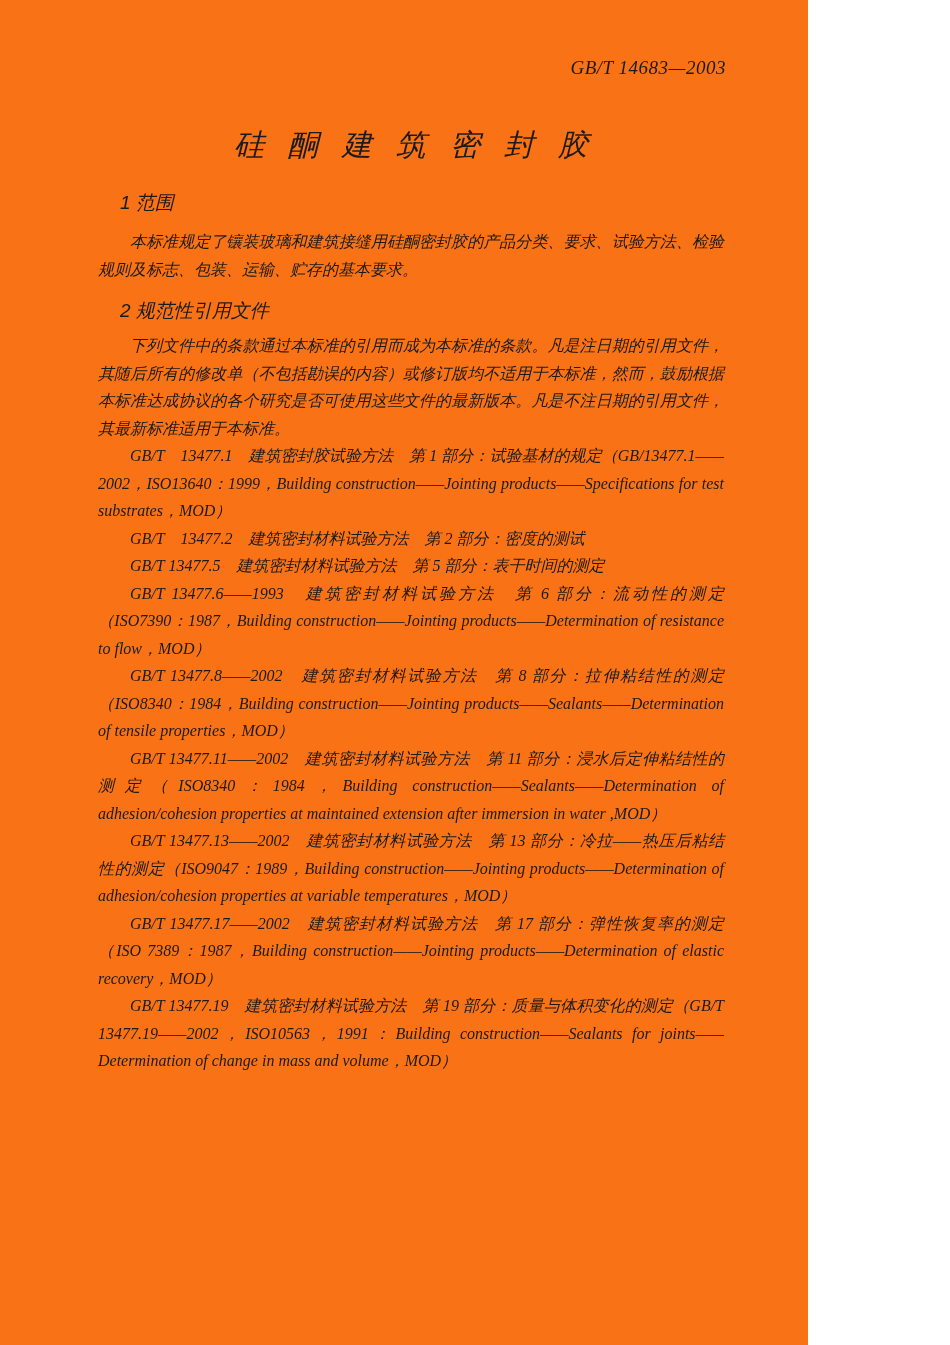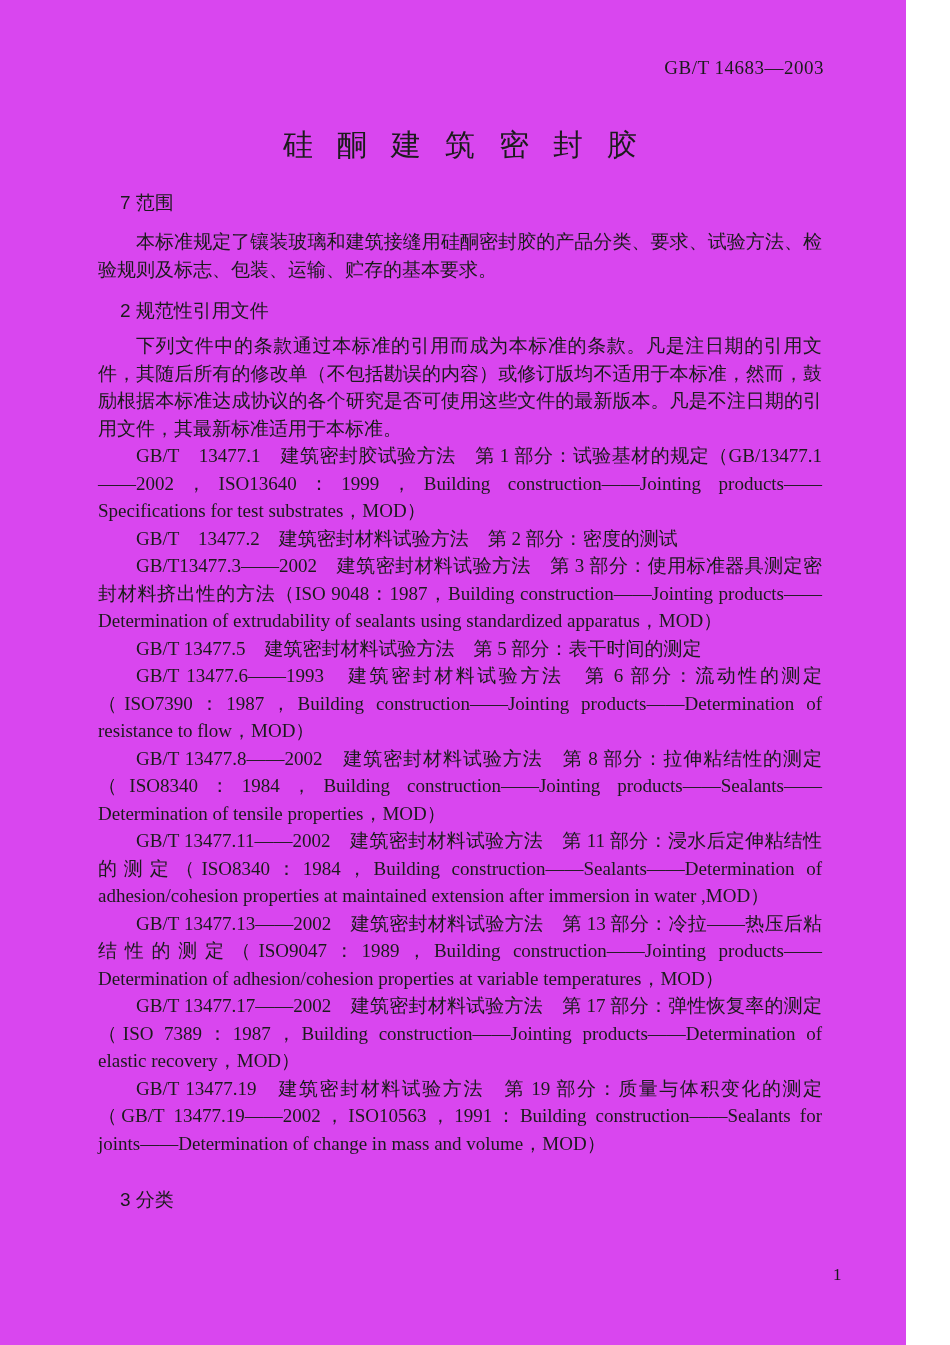--- a/index.html
+++ b/index.html
@@ -2,27 +2,28 @@
 <html><head>
 <meta charset="utf-8">
 <style>
   html, body {
     margin: 0;
     padding: 0;
     background: #ffffff;
   }
   .page {
     position: relative;
-    width: 906px;
+    width: 808px;
     height: 1345px;
-    background: #d946ef;
+    background: #f97316;
     color: #1b1b1b;
     font-family: "Liberation Serif", "DejaVu Serif", serif;
     overflow: hidden;
     display: flow-root;
+    font-style: italic;
   }
   .header-code {
     position: absolute;
     top: 57px;
     right: 82px;
     font-size: 19px;
     letter-spacing: 0.5px;
     white-space: nowrap;
   }
   .content {
@@ -44,21 +45,21 @@
     font-weight: 400;
     font-size: 19px;
     line-height: 26px;
     margin: 0 0 0 22px;
   }
   .clause-heading.h-scope   { margin-top: 26px; }
   .clause-heading.h-refs    { margin-top: 15px; }
   .clause-heading.h-class   { margin-top: 30px; }
   .para {
     margin: 0;
-    font-size: 19px;
+    font-size: 16px;
     line-height: 27.5px;
     text-align: justify;
     text-indent: 2em;
   }
   .para.first-after-heading { margin-top: 12px; }
   .para.intro-after-heading { margin-top: 8px; }
   .page-number {
     position: absolute;
     left: 833px;
     top: 1265px;
@@ -69,39 +70,37 @@
 <body>
 
 <div class="page">
 
   <div class="header-code">GB/T 14683—2003</div>
 
   <div class="content">
 
     <h1 class="doc-title">硅酮建筑密封胶</h1>
 
-    <h2 class="clause-heading h-scope">7 范围</h2>
+    <h2 class="clause-heading h-scope">1 范围</h2>
 
     <p class="para first-after-heading">本标准规定了镶装玻璃和建筑接缝用硅酮密封胶的产品分类、要求、试验方法、检验规则及标志、包装、运输、贮存的基本要求。</p>
 
 
     <h2 class="clause-heading h-refs">2 规范性引用文件</h2>
 
     <p class="para intro-after-heading">下列文件中的条款通过本标准的引用而成为本标准的条款。凡是注日期的引用文件，其随后所有的修改单（不包括勘误的内容）或修订版均不适用于本标准，然而，鼓励根据本标准达成协议的各个研究是否可使用这些文件的最新版本。凡是不注日期的引用文件，其最新标准适用于本标准。</p>
 
     <p class="para">GB/T　13477.1　建筑密封胶试验方法　第 1 部分：试验基材的规定（GB/13477.1——2002，ISO13640：1999，Building construction——Jointing products——Specifications for test substrates，MOD）</p>
     <p class="para">GB/T　13477.2　建筑密封材料试验方法　第 2 部分：密度的测试</p>
-    <p class="para">GB/T13477.3——2002　建筑密封材料试验方法　第 3 部分：使用标准器具测定密封材料挤出性的方法（ISO 9048：1987，Building construction——Jointing products——Determination of extrudability of sealants using standardized apparatus，MOD）</p>
     <p class="para">GB/T 13477.5　建筑密封材料试验方法　第 5 部分：表干时间的测定</p>
     <p class="para">GB/T 13477.6——1993　建筑密封材料试验方法　第 6 部分：流动性的测定（ISO7390：1987，Building construction——Jointing products——Determination of resistance to flow，MOD）</p>
     <p class="para">GB/T 13477.8——2002　建筑密封材料试验方法　第 8 部分：拉伸粘结性的测定（ISO8340：1984，Building construction——Jointing products——Sealants——Determination of tensile properties，MOD）</p>
     <p class="para">GB/T 13477.11——2002　建筑密封材料试验方法　第 11 部分：浸水后定伸粘结性的测定（ISO8340：1984，Building construction——Sealants——Determination of adhesion/cohesion properties at maintained extension after immersion in water ,MOD）</p>
     <p class="para">GB/T 13477.13——2002　建筑密封材料试验方法　第 13 部分：冷拉——热压后粘结性的测定（ISO9047：1989，Building construction——Jointing products——Determination of adhesion/cohesion properties at variable temperatures，MOD）</p>
     <p class="para">GB/T 13477.17——2002　建筑密封材料试验方法　第 17 部分：弹性恢复率的测定（ISO 7389：1987，Building construction——Jointing products——Determination of elastic recovery，MOD）</p>
     <p class="para">GB/T 13477.19　建筑密封材料试验方法　第 19 部分：质量与体积变化的测定（GB/T 13477.19——2002，ISO10563，1991：Building construction——Sealants for joints——Determination of change in mass and volume，MOD）</p>
 
-    <h2 class="clause-heading h-class">3 分类</h2>
 
   </div>
 
   <div class="page-number">1</div>
 
 </div>
 
 </body></html>

